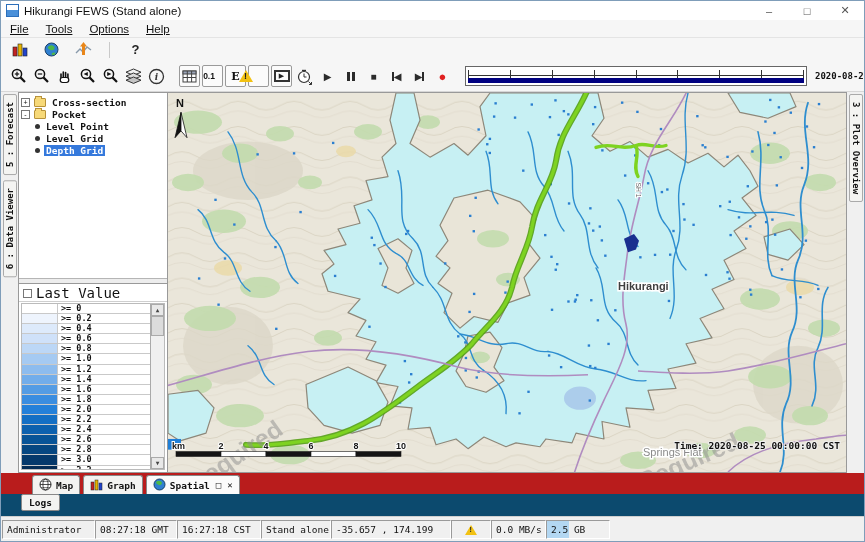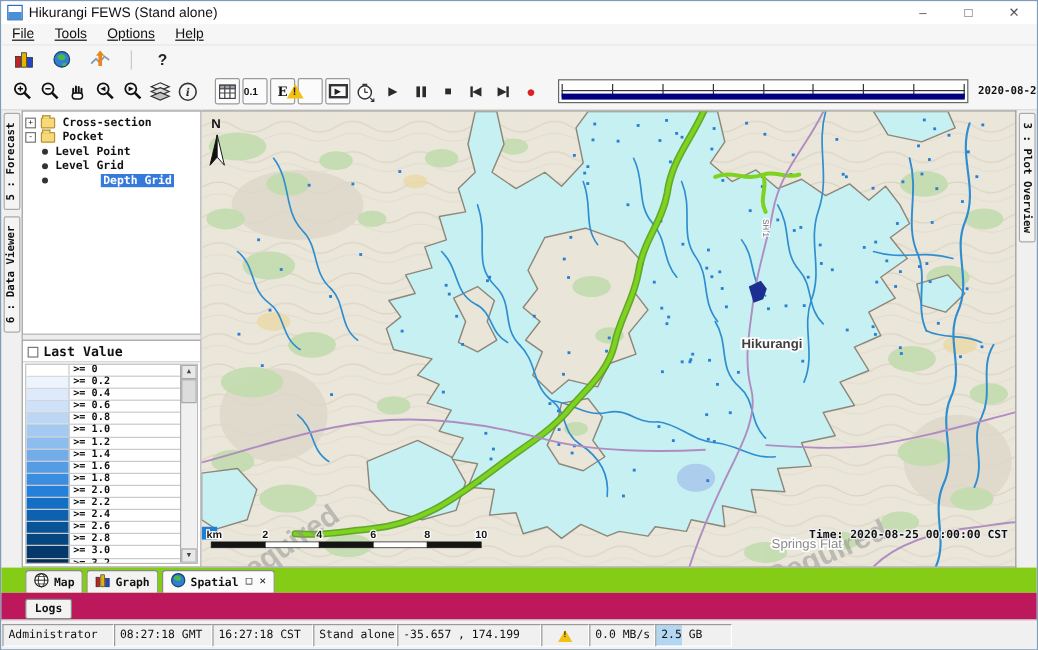--- a/index.html
+++ b/index.html
@@ -44,56 +44,56 @@
   
   .main{flex:1;display:flex;min-height:0;}
   .tab-strip{width:17px;flex:0 0 auto;display:flex;flex-direction:column;align-items:center;padding-top:2px;gap:5px;}
   .vtab{writing-mode:vertical-rl;font-size:9px;font-family:"DejaVu Sans Mono",monospace;font-weight:bold;
     border:1px solid #aaa;background:#f4f4f2;padding:7px 1px;border-radius:2px;cursor:default;white-space:nowrap;}
   .vtab.rot{transform:rotate(180deg);}
   .left-panel{width:150px;flex:0 0 auto;display:flex;flex-direction:column;border:1px solid #999;background:#fff;box-sizing:border-box;}
   .tree{flex:1;overflow:hidden;padding:3px 2px;font-family:"DejaVu Sans Mono",monospace;font-size:9.5px;font-weight:bold;}
   .tree-row{display:flex;align-items:center;gap:4px;height:12px;white-space:nowrap;cursor:default;}
   .tree-row .lbl{padding:0 2px;}
-  .tree-row.selected .lbl{background:#3579dc;color:#fff;margin-left:40px;}
+  .tree-row.selected .lbl{background:#3579dc;color:#fff;}
   .expander{width:9px;height:9px;border:1px solid #777;background:#fff;font:7px/7px "Liberation Sans",sans-serif;text-align:center;box-sizing:border-box;}
   .folder{width:12px;height:9px;background:#f7d978;border:1px solid #b8923a;border-radius:1px;position:relative;box-sizing:border-box;}
   .folder::before{content:"";position:absolute;top:-3px;left:0;width:5px;height:2px;background:#f7d978;border:1px solid #b8923a;border-bottom:none;}
   .bullet{width:5px;height:5px;border-radius:50%;background:#333;margin-left:14px;flex:0 0 auto;}
   .splitter{height:4px;background:#ededed;border-top:1px solid #b5b5b5;flex:0 0 auto;cursor:row-resize;}
   .legend{height:188px;flex:0 0 auto;display:flex;flex-direction:column;border-top:1px solid #999;font-family:"DejaVu Sans Mono",monospace;}
   .legend-head{height:14px;display:flex;align-items:center;gap:4px;padding:2px 4px 1px;border-bottom:1px solid #cfcfcf;flex:0 0 auto;}
   .checkbox{width:9px;height:9px;border:1px solid #777;background:#fff;box-sizing:border-box;}
-  .legend-head .lbl{font-size:11px;font-weight:bold;}
+  .legend-head .lbl{font-size:14px;font-weight:normal;}
   .legend-body{flex:1;display:flex;overflow:hidden;border:1px solid #bbb;margin:1px 2px 2px;}
   .legend-list{flex:1;overflow:hidden;}
   .legend-row{height:10.1px;display:flex;border-bottom:1px solid #c9c9c9;box-sizing:border-box;}
   .legend-swatch{width:36px;flex:0 0 auto;border-right:1px solid #c9c9c9;box-sizing:border-box;}
   .legend-label{font-size:8.5px;line-height:9.5px;padding-left:3px;font-weight:bold;}
   .legend-scroll{width:13px;flex:0 0 auto;border-left:1px solid #aaa;background:#f0f0f0;display:flex;flex-direction:column;}
   .scr-btn{height:12px;border:1px solid #aaa;background:#e8e8e8;font-size:6px;line-height:10px;text-align:center;color:#444;box-sizing:border-box;}
   .scr-track{flex:1;position:relative;}
   .scr-thumb{position:absolute;top:0;left:0;right:0;height:20px;border:1px solid #aaa;background:#dcdcdc;box-sizing:border-box;}
   .map-area{flex:1;position:relative;border:1px solid #999;border-left:none;min-width:0;background:#eae6da;}
   .map-area svg{position:absolute;inset:0;width:100%;height:100%;}
   
   .town{font:bold 11px "Liberation Sans",sans-serif;fill:#3f3f3f;paint-order:stroke;stroke:#ffffff;stroke-width:3px;}
   .place{font:11px "Liberation Sans",sans-serif;fill:#8b8b8b;paint-order:stroke;stroke:#ffffff;stroke-width:3px;}
   .road-lbl{font:7px "Liberation Sans",sans-serif;fill:#6d6d6d;paint-order:stroke;stroke:#ffffff;stroke-width:2px;}
   .maptime{font:bold 9.5px "DejaVu Sans Mono",monospace;fill:#111;paint-order:stroke;stroke:#eee;stroke-width:2px;}
   .wm{font:bold 25px "Liberation Sans",sans-serif;fill:#8e8e8e;opacity:.5;}
   .snum{font:bold 9px "Liberation Sans",sans-serif;fill:#161616;paint-order:stroke;stroke:#fff;stroke-width:2px;}
   .north-n{font:bold 11px "Liberation Sans",sans-serif;fill:#111;}
   
-  .btabs{height:21px;background:#84cc16;display:flex;align-items:flex-end;gap:3px;padding-left:20px;flex:0 0 auto;}
+  .btabs{height:21px;background:#b91c1c;display:flex;align-items:flex-end;gap:3px;padding-left:31px;flex:0 0 auto;}
   .btab{height:18px;display:flex;align-items:center;gap:4px;padding:0 6px;border:1px solid #888;border-bottom:none;border-radius:3px 3px 0 0;
     background:#f3f3f1;font:bold 9.5px "DejaVu Sans Mono",monospace;cursor:default;}
   .btab.active{background:#fbfbfb;}
   .mini-ctl{font-size:9px;color:#222;margin-left:2px;cursor:default;}
-  .logsrow{height:22px;background:#be185d;display:flex;align-items:flex-end;padding-left:20px;flex:0 0 auto;border-bottom:1px solid #cfcfcf;}
+  .logsrow{height:22px;background:#0c4a6e;display:flex;align-items:flex-start;padding-left:20px;flex:0 0 auto;border-bottom:1px solid #cfcfcf;}
   .logs-btn{border:1px solid #888;background:#f3f3f1;font:bold 9.5px "DejaVu Sans Mono",monospace;padding:2px 7px;border-radius:2px;cursor:default;}
   .statusbar{height:23px;background:#f0f0f0;display:flex;align-items:center;flex:0 0 auto;padding:1px 1px 0;}
   .status-cell{height:19px;box-sizing:border-box;border:1px solid;border-color:#9a9a9a #ffffff #ffffff #9a9a9a;
     font:9.5px "DejaVu Sans Mono",monospace;display:flex;align-items:center;padding:0 4px;white-space:nowrap;overflow:hidden;flex:0 0 auto;}
   .status-cell.center{justify-content:center;}
   .stri{width:0;height:0;border-left:6px solid transparent;border-right:6px solid transparent;border-bottom:10px solid #f2c112;position:relative;}
   .stri::after{content:"!";position:absolute;left:-1.5px;top:1px;font:bold 7px "Liberation Sans",sans-serif;color:#222;}
 </style>
 </head>
 <body>

